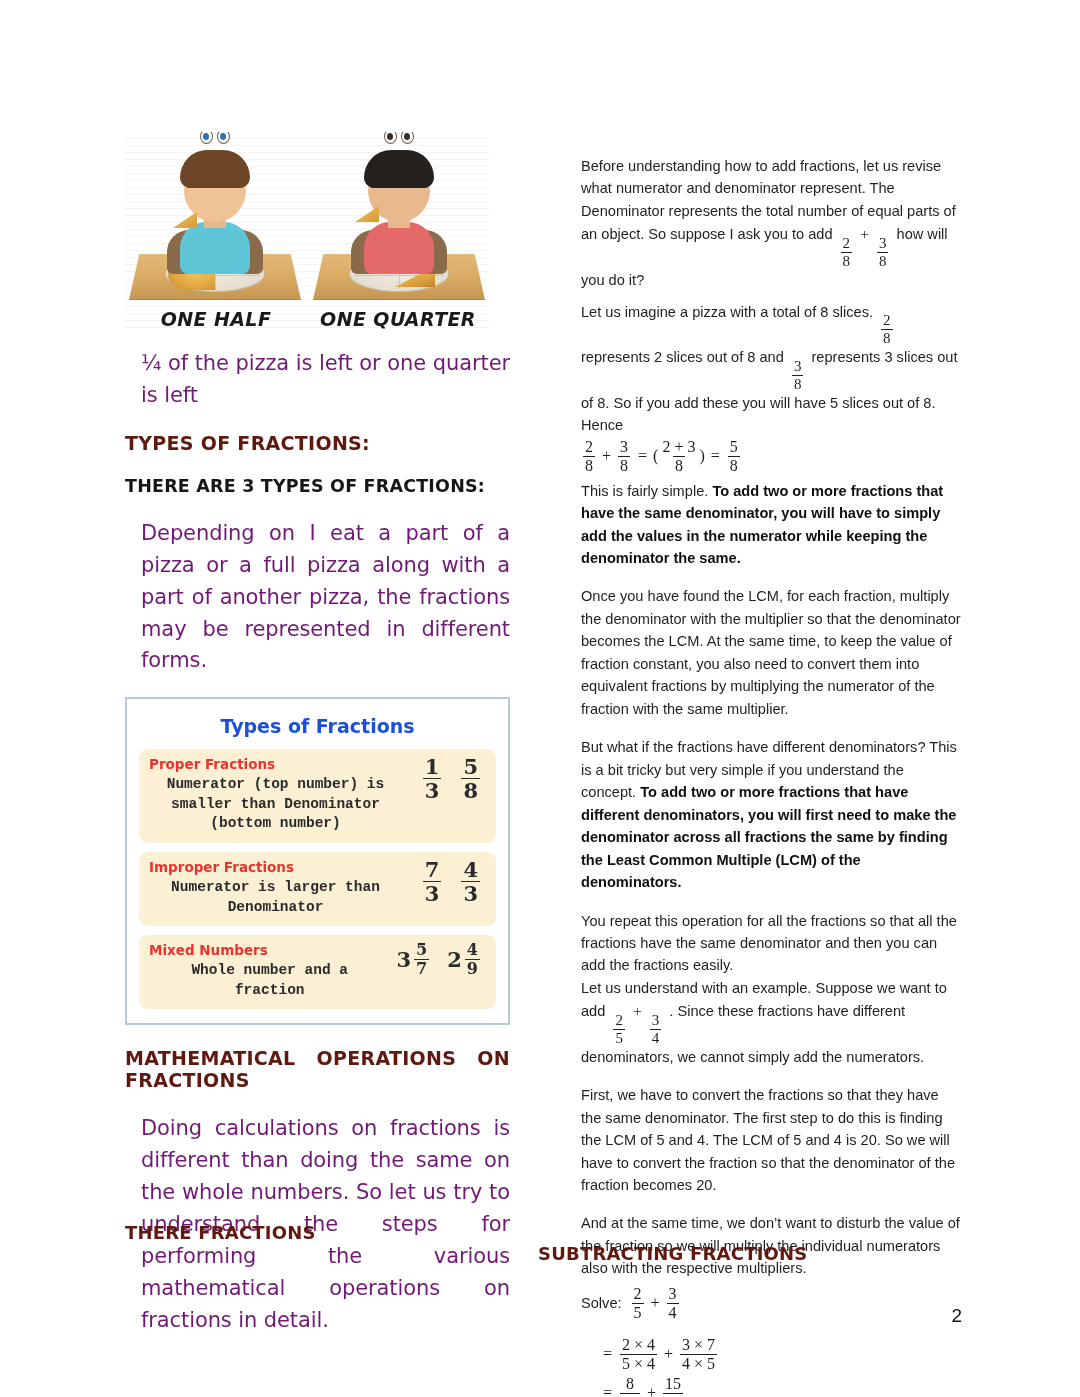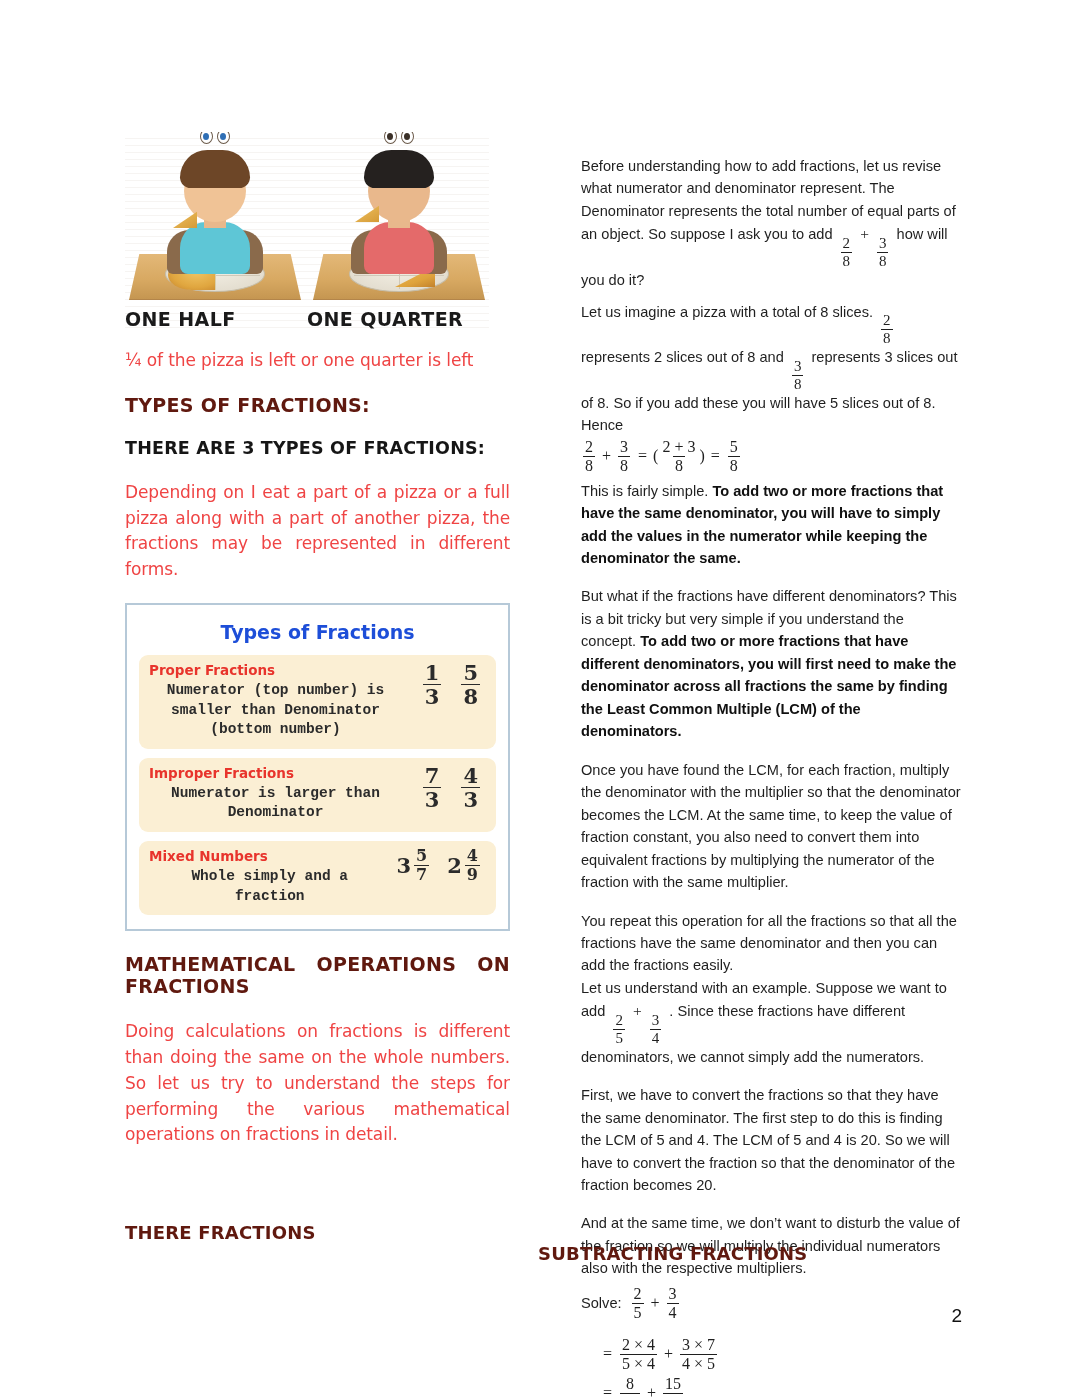--- a/index.html
+++ b/index.html
@@ -57,25 +57,27 @@
 
   .caption-row {
     position: absolute;
     bottom: 2px;
     left: 0;
     width: 100%;
     display: flex;
   }
   .caption {
     flex: 1;
+    text-align: center;
     font-family: "DejaVu Sans", sans-serif;
     font-weight: 700;
     font-size: 19px;
     letter-spacing: 0.4px;
     color: #1a1a1a;
+    font-style: italic;
   }
 
   
   .board {
     position: absolute;
     bottom: 32px;
     left: 50%;
     transform: translateX(-50%);
     width: 172px;
     height: 46px;
@@ -186,25 +188,25 @@
     position: absolute; bottom: 46px; width: 24px; height: 18px;
     background: linear-gradient(150deg, #f0c463, #d59a36);
     clip-path: polygon(0% 100%, 100% 10%, 100% 100%);
   }
   .kid.one-half  .hand-slice { left: 6px; }
   .kid.one-quarter .hand-slice { left: 4px; bottom: 52px; }
 
   
   .body-text {
     font-family: "DejaVu Sans", sans-serif;
-    font-size: 17px;
+    font-size: 21px;
     line-height: 1.52;
-    color: #ef4444;
+    color: #701a75;
     text-align: justify;
-    margin: 0 0 20px 0;
+    margin: 0 0 20px 16px;
     letter-spacing: -0.1px;
   }
   h2.head-maroon {
     font-family: "DejaVu Sans", sans-serif;
     font-size: 19px;
     font-weight: 700;
     color: #60190F;
     margin: 0 0 22px 0;
     letter-spacing: 0.3px;
     text-align: justify;
@@ -467,21 +469,21 @@
           <span class="frac">
             <span class="num">4</span>
             <span class="den">3</span>
           </span>
         </div>
       </div>
 
       <div class="tof-row">
         <div class="tof-main">
           <div class="tof-label">Mixed Numbers</div>
-          <div class="tof-desc">Whole simply and a fraction</div>
+          <div class="tof-desc">Whole number and a fraction</div>
         </div>
         <div class="tof-examples">
           <span class="mixed">
             <span class="whole">3</span>
             <span class="frac" style="font-size:16px;">
               <span class="num">5</span>
               <span class="den">7</span>
             </span>
           </span>
           <span class="mixed">
@@ -553,26 +555,26 @@
           <span class="num">5</span>
           <span class="den">8</span>
         </span>
     </div>
 
     <p class="r-text" style="margin-top:-10px;">
       <span>This is fairly simple.</span>
       <b>To add two or more fractions that have the same denominator, you will have to simply add the values in the numerator while keeping the denominator the same.</b>
     </p>
 
+    <p class="r-text">Once you have found the LCM, for each fraction, multiply the denominator with the multiplier so that the denominator becomes the LCM. At the same time, to keep the value of fraction constant, you also need to convert them into equivalent fractions by multiplying the numerator of the fraction with the same multiplier.</p>
+
     <p class="r-text">
       <span>But what if the fractions have different denominators? This is a bit tricky but very simple if you understand the concept.</span>
       <b>To add two or more fractions that have different denominators, you will first need to make the denominator across all fractions the same by finding the Least Common Multiple (LCM) of the denominators.</b>
     </p>
-
-    <p class="r-text">Once you have found the LCM, for each fraction, multiply the denominator with the multiplier so that the denominator becomes the LCM. At the same time, to keep the value of fraction constant, you also need to convert them into equivalent fractions by multiplying the numerator of the fraction with the same multiplier.</p>
 
     <p class="r-text tight">You repeat this operation for all the fractions so that all the fractions have the same denominator and then you can add the fractions easily.</p>
 
     <p class="r-text" style="margin-top:0;">
       <span>Let us understand with an example. Suppose we want to add</span>
       <span class="frac">
         <span class="num">2</span>
         <span class="den">5</span>
       </span>
       <span class="mathnum">+</span>

